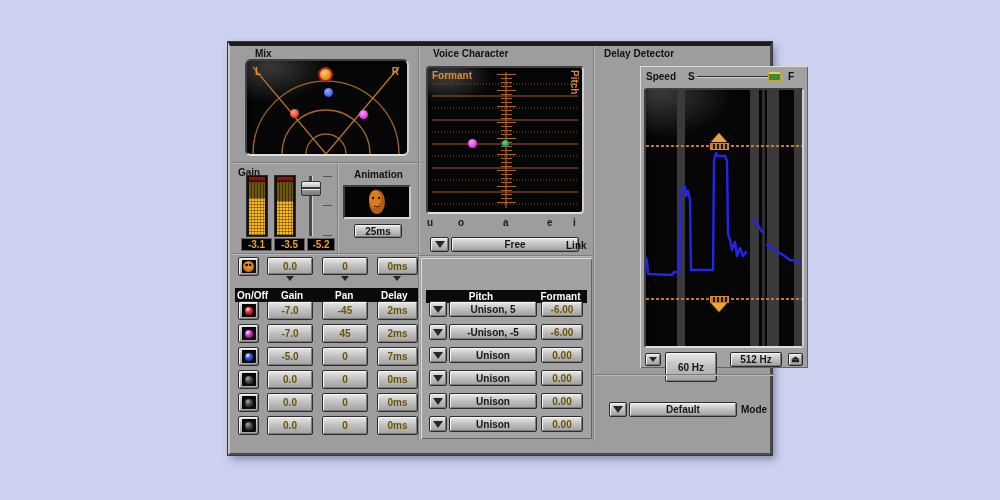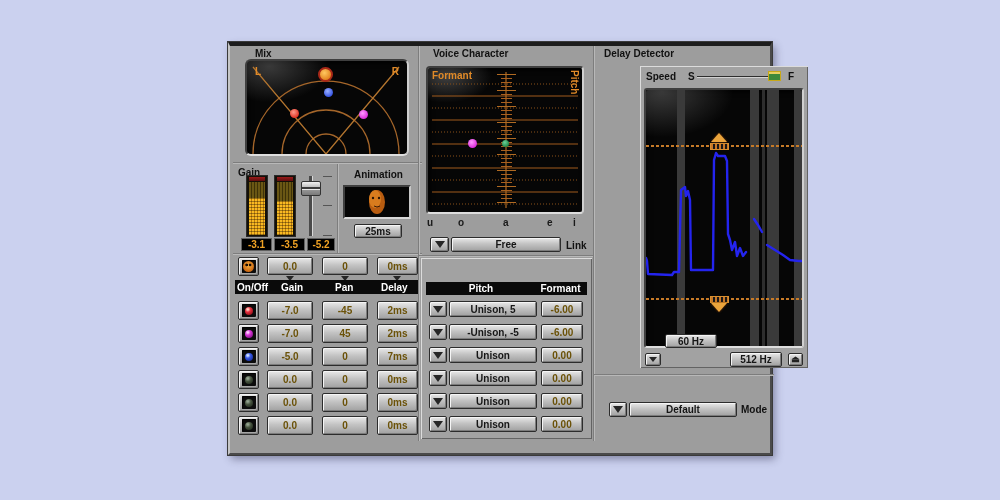--- a/index.html
+++ b/index.html
@@ -36,21 +36,21 @@
   }
   .btn.amber{color:#6b5208;}
   .lcd{
     position:absolute;background:#000;border:1px solid #606060;box-sizing:border-box;
     box-shadow:inset 1px 1px 2px #000;
     display:flex;align-items:center;justify-content:center;
     font:bold 10px "Liberation Sans",sans-serif;color:#f0a224;
   }
   .tri-down{width:0;height:0;border-left:5px solid transparent;border-right:5px solid transparent;border-top:7px solid #262626;}
   .tri-down.sm{border-left-width:4px;border-right-width:4px;border-top-width:5px;}
-  .blackhead{position:absolute;background:#0a0a0a;color:#fff;font:bold 10px "Liberation Sans",sans-serif;}
+  .blackhead{position:absolute;background:#0a0a0a;color:#fff;font:bold 10px "Liberation Sans",sans-serif;margin-top:8px;}
   .led-well{width:14px;height:13px;background:#0c0c0c;box-shadow:inset 1px 1px 1px #000;
     display:flex;align-items:center;justify-content:center;border-radius:1px;}
   .lamp{width:8px;height:8px;border-radius:50%;}
   [data-led="red"] .lamp{background:radial-gradient(circle at 35% 30%,#ffd0c0 8%,#e83040 35%,#8a1018 85%);}
   [data-led="magenta"] .lamp{background:radial-gradient(circle at 35% 30%,#ffd0ff 8%,#d835d8 35%,#801080 85%);}
   [data-led="blue"] .lamp{background:radial-gradient(circle at 35% 30%,#cfe0ff 8%,#3a5ae8 35%,#142a90 85%);}
   [data-led="off"] .lamp{background:radial-gradient(circle at 35% 30%,#93a390 8%,#47543f 40%,#222b1e 85%);}
   .dot{position:absolute;border-radius:50%;}
   .meter{position:absolute;width:20px;height:60px;background:#141008;box-shadow:0 0 0 1px #2a2a2a;}
   .meter .cap{position:absolute;top:1px;left:2px;right:2px;height:4px;background:linear-gradient(180deg,#9a1a1a,#5e0e0e);}
@@ -256,21 +256,21 @@
 
     <span class="vowel" style="left:8px;top:171px;">u</span>
     <span class="vowel" style="left:39px;top:171px;">o</span>
     <span class="vowel" style="left:84px;top:171px;">a</span>
     <span class="vowel" style="left:128px;top:171px;">e</span>
     <span class="vowel" style="left:154px;top:171px;">i</span>
 
     <div class="btn" style="left:11px;top:191px;width:19px;height:15px;">
         <span class="tri-down"></span>
       </div>
-    <div class="btn" style="left:32px;top:191px;width:110px;height:15px;">Free</div>
+    <div class="btn" style="left:32px;top:191px;width:128px;height:15px;">Free</div>
     <span class="sec-label abs" style="left:147px;top:194px;">Link</span>
 
     <div class="hseam" style="left:0;top:209px;width:175px;"></div>
     <div class="raised abs" style="left:2px;top:212px;width:171px;height:181px;"></div>
 
     <div class="blackhead" style="left:7px;top:236px;width:161px;height:13px;">
       <span class="abs" style="left:0;top:1px;width:110px;text-align:center;">Pitch</span>
       <span class="abs" style="left:108px;top:1px;width:53px;text-align:center;">Formant</span>
     </div>
 
@@ -352,21 +352,21 @@
 
           <div class="dotline" style="top:208px;"></div>
           <div class="markerbox" style="left:64px;top:206px;"></div>
           <span class="tri-dn-o" style="left:65px;top:213px;"></span>
         </div>
       </div>
 
       <div class="btn" style="left:5px;top:287px;width:16px;height:13px;">
           <span class="tri-down sm"></span>
         </div>
-      <div class="btn" style="left:25px;top:268px;width:52px;height:14px;">60 Hz</div>
+      <div class="btn" style="left:25px;top:286px;width:52px;height:30px;">60 Hz</div>
       <div class="btn" style="left:90px;top:286px;width:52px;height:15px;">512 Hz</div>
       <div class="btn" style="left:148px;top:287px;width:15px;height:13px;font-size:8px;padding:0;">
           <span style="font-size:9px;line-height:9px;color:#222;">⏏</span>
         </div>
     </div>
 
     <div class="hseam" style="left:0;top:328px;width:180px;"></div>
 
     <div class="btn" style="left:15px;top:356px;width:18px;height:15px;">
         <span class="tri-down"></span>

